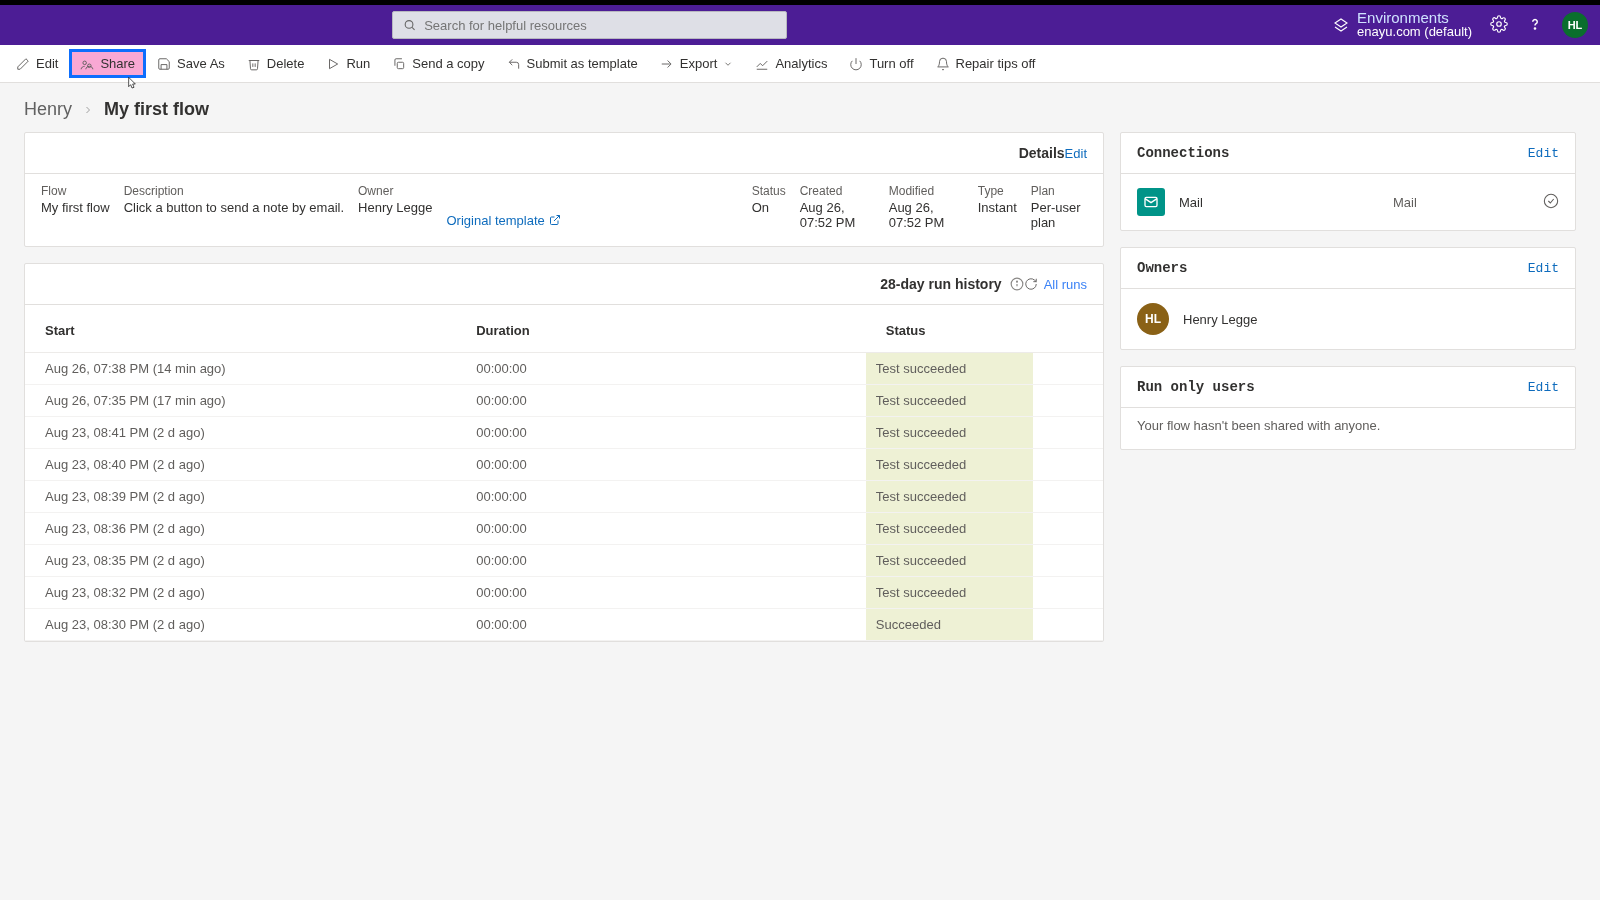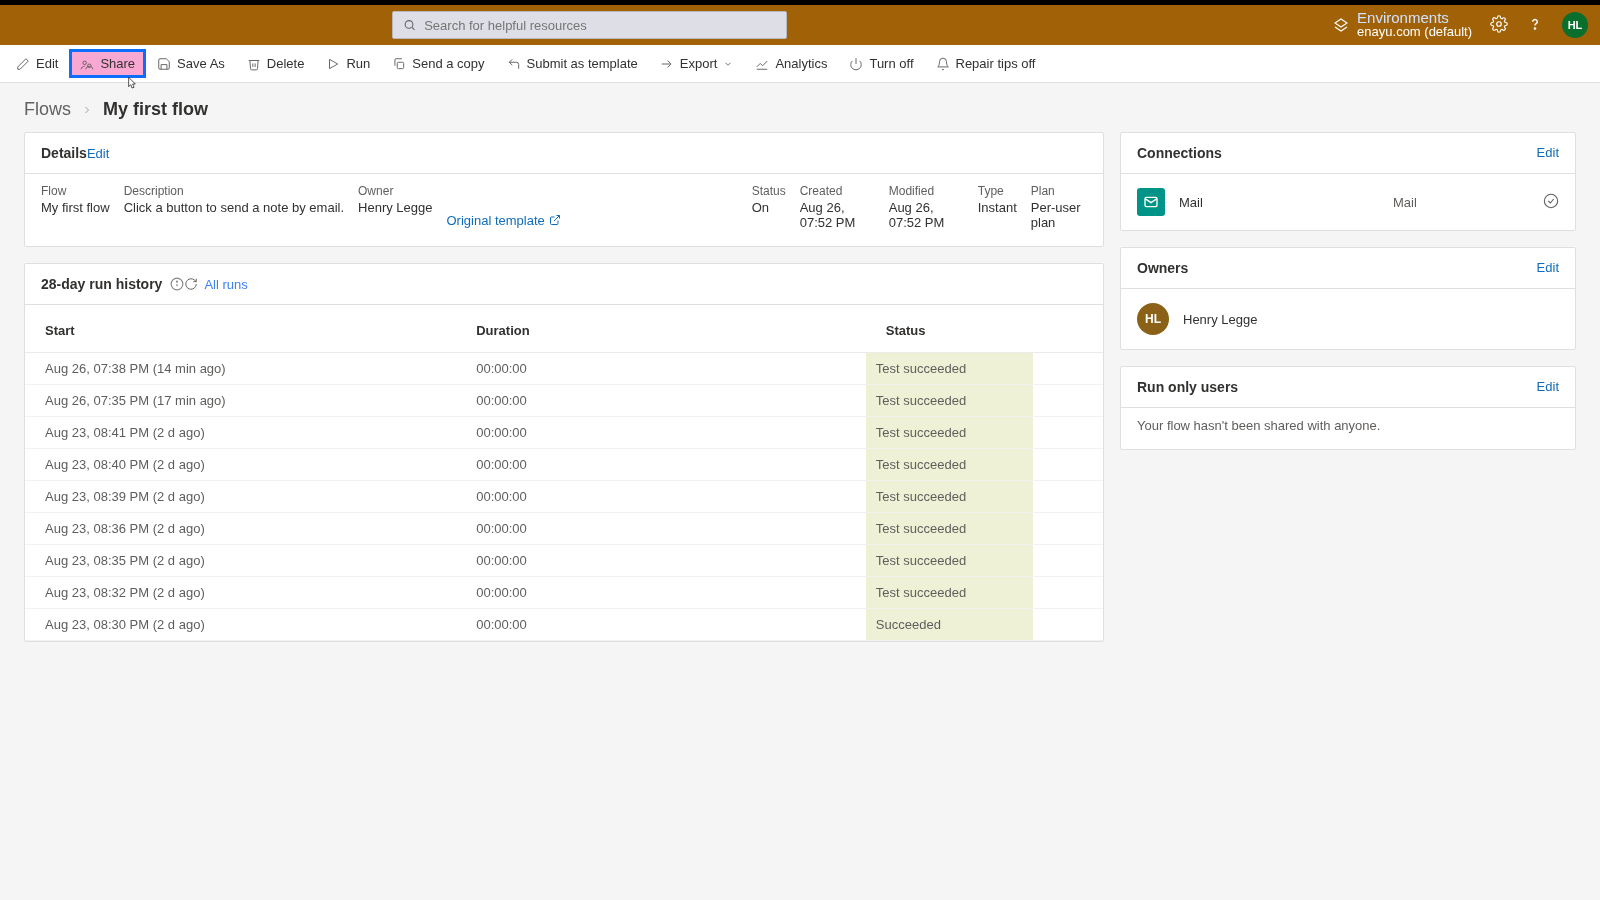--- a/index.html
+++ b/index.html
@@ -1,18 +1,18 @@
 <!DOCTYPE html>
 <html><head>
 <meta charset="utf-8">
 <style>
   * { box-sizing: border-box; margin: 0; padding: 0; }
   body { font-family: "Segoe UI", Arial, sans-serif; font-size: 13px; color: #323130; background: #f5f5f5; }
   .topblack { height: 5px; background: #000; }
-  .topbar { background: #a16207; height: 40px; display: flex; align-items: center; padding: 0 12px; color: #fff; }
+  .topbar { background: #4c1d95; height: 40px; display: flex; align-items: center; padding: 0 12px; color: #fff; }
   .topbar-center { margin-left: 380px; }
   .searchbox { display: flex; align-items: center; background: #dedfe6; color: #555; width: 395px; height: 28px; border-radius: 2px; padding: 0 10px; border: 1px solid #b8b8c0; }
   .searchbox svg { margin-right: 8px; }
   .searchbox input { border: none; background: transparent; outline: none; width: 100%; font-size: 13px; color: #555; }
   .topbar-right { margin-left: auto; display: flex; align-items: center; gap: 18px; }
   .env { display: flex; align-items: center; gap: 8px; cursor: pointer; }
   .env-txt { font-size: 15px; color: #cfe2ff; line-height: 12px; }
   .env-name { font-size: 13px; color: #fff; }
   .avatar { width: 26px; height: 26px; border-radius: 50%; background: #0a6e2d; color: #fff; display:flex; align-items:center; justify-content:center; font-size:11px; font-weight:600; }
   .icon-btn { color: #fff; cursor: pointer; }
@@ -21,22 +21,22 @@
   .cmd svg { color: #605e5c; }
   .cmd.highlight { background: #f9a8d4; outline: 3px solid #0d6efd; }
   .breadcrumb { padding: 16px 24px 12px; display: flex; align-items: center; gap: 10px; }
   .breadcrumb .root { color: #616161; font-size: 18px; }
   .breadcrumb .chev { color: #a0a0a0; }
   .breadcrumb .current { font-weight: 600; font-size: 18px; }
   .page { display: flex; gap: 16px; padding: 0 24px 24px; }
   .left { flex: 1; display: flex; flex-direction: column; gap: 16px; }
   .right { width: 456px; display: flex; flex-direction: column; gap: 16px; }
   .card { background: #fff; border: 1px solid #e1dfdd; border-radius: 2px; }
-  .card-hd { display: flex; align-items: center; justify-content: flex-start; padding: 12px 16px; border-bottom: 1px solid #e1dfdd; }
-  .card-hd-nb { display: flex; align-items: flex-start; justify-content: space-between; padding: 12px 16px; }
+  .card-hd { display: flex; align-items: center; justify-content: flex-end; padding: 12px 16px; border-bottom: 1px solid #e1dfdd; }
+  .card-hd-nb { display: flex; align-items: flex-end; justify-content: space-between; padding: 12px 16px; font-family: Liberation Mono, monospace; }
   .card-title { font-weight: 600; font-size: 14px; display:flex; align-items:center; gap:8px;}
   .card-action { color: #0f6cbd; font-size: 13px; cursor: pointer; }
   .card-body { padding: 10px 16px 16px; }
   .details-grid { display: flex; gap: 40px; }
   .dcol { flex: 1; display: flex; gap: 14px; }
   .label { font-size: 12px; color: #605e5c; margin-bottom: 2px; }
   .value { font-size: 13px; color: #323130; }
   .link { color: #0f6cbd; cursor: pointer; display: inline-flex; align-items: center; gap: 4px; margin-top: 26px; }
   .runhistory .all { display:flex; align-items:center; gap:6px; color:#3b82f6; cursor:pointer;}
   table { width: 100%; border-collapse: collapse; }
@@ -178,21 +178,21 @@
       </svg>
     <span>Repair tips off</span>
   </div>
 </div>
 
 <svg class="cursor-ptr" width="16" height="18" viewBox="0 0 24 24" fill="#fff" stroke="#000" stroke-width="1">
     <path d="M7 2l0 14 3-3 2 5 3-1-2-5 4 0z"></path>
   </svg>
 
 <div class="breadcrumb">
-  <span class="root">Flows</span>
+  <span class="root">Henry</span>
   <svg class="chev" width="12" height="12" viewBox="0 0 24 24" fill="none" stroke="#a0a0a0" stroke-width="2">
       <polyline points="9 18 15 12 9 6"></polyline>
     </svg>
   <span class="current">My first flow</span>
 </div>
 
 <div class="page">
   <div class="left">
     <div class="card">
       <div class="card-hd">

